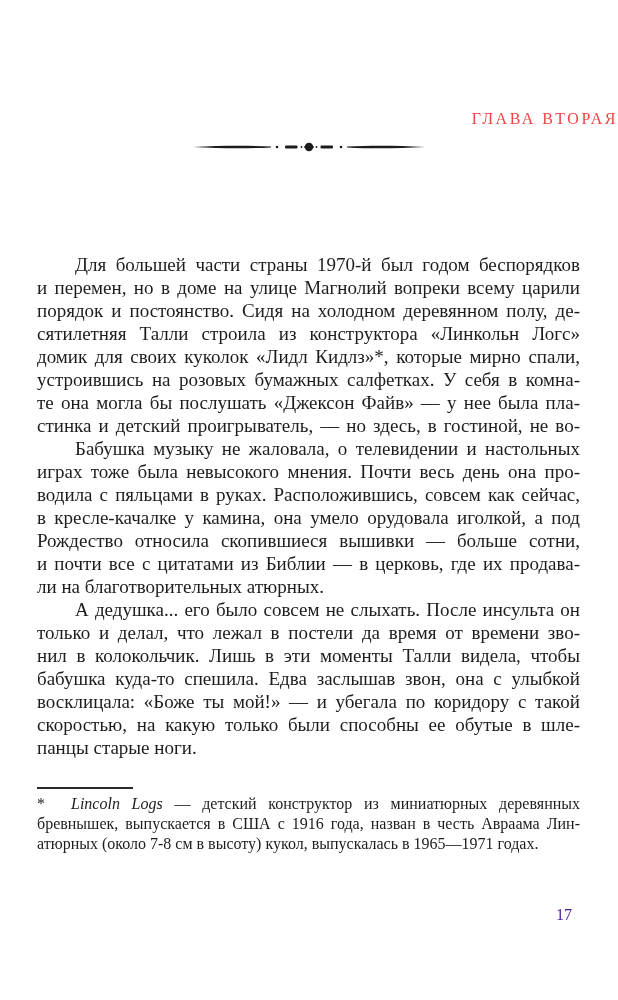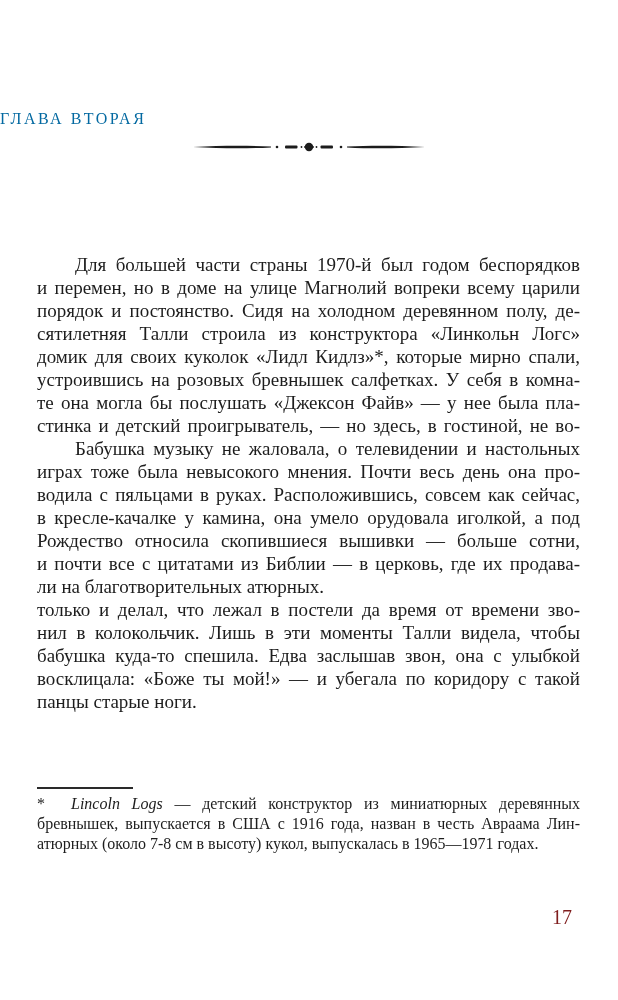--- a/index.html
+++ b/index.html
@@ -14,25 +14,25 @@
     background: #ffffff;
     color: #1f1f1f;
     font-family: "Liberation Serif", "DejaVu Serif", serif;
     overflow: hidden;
   }
   .chapter-head {
     position: absolute;
     top: 110px;
     left: 0;
     width: 100%;
-    text-align: left;
+    text-align: right;
     font-size: 16px;
     letter-spacing: 2.5px;
     font-weight: 400;
-    color: #0369a1;
+    color: #ef4444;
   }
   .ornament-wrap {
     position: absolute;
     top: 139px;
     left: 0;
     width: 100%;
     text-align: center;
   }
   .ornament-wrap svg {
     display: inline-block;
@@ -84,22 +84,22 @@
     display: inline-block;
     width: 34px;
   }
   .it {
     font-style: italic;
   }
   .page-number {
     position: absolute;
     top: 906px;
     right: 46px;
-    font-size: 20px;
-    color: #7f1d1d;
+    font-size: 16px;
+    color: #4c1d95;
   }
 </style>
 </head>
 <body>
 
 <div class="page">
 
   <div class="chapter-head">ГЛАВА ВТОРАЯ</div>
 
   <div class="ornament-wrap">
@@ -118,38 +118,40 @@
     </svg>
   </div>
 
   <div class="body-text">
       <div class="para">
         <div class="line first just">Для большей части страны 1970-й был годом беспорядков</div>
         <div class="line just">и перемен, но в доме на улице Магнолий вопреки всему царили</div>
         <div class="line just">порядок и постоянство. Сидя на холодном деревянном полу, де-</div>
         <div class="line just">сятилетняя Талли строила из конструктора «Линкольн Логс»</div>
         <div class="line just">домик для своих куколок «Лидл Кидлз»*, которые мирно спали,</div>
-        <div class="line just">устроившись на розовых бревнышек салфетках. У себя в комна-</div>
+        <div class="line just">устроившись на розовых бумажных салфетках. У себя в комна-</div>
         <div class="line just">те она могла бы послушать «Джексон Файв» — у нее была пла-</div>
         <div class="line just">стинка и детский проигрыватель, — но здесь, в гостиной, не во-</div>
       </div>
       <div class="para">
         <div class="line first just">Бабушка музыку не жаловала, о телевидении и настольных</div>
         <div class="line just">играх тоже была невысокого мнения. Почти весь день она про-</div>
         <div class="line just">водила с пяльцами в руках. Расположившись, совсем как сейчас,</div>
         <div class="line just">в кресле-качалке у камина, она умело орудовала иголкой, а под</div>
         <div class="line just">Рождество относила скопившиеся вышивки — больше сотни,</div>
         <div class="line just">и почти все с цитатами из Библии — в церковь, где их продава-</div>
         <div class="line">ли на благотворительных атюрных.</div>
       </div>
       <div class="para">
+        <div class="line first just">А дедушка... его было совсем не слыхать. После инсульта он</div>
         <div class="line just">только и делал, что лежал в постели да время от времени зво-</div>
         <div class="line just">нил в колокольчик. Лишь в эти моменты Талли видела, чтобы</div>
         <div class="line just">бабушка куда-то спешила. Едва заслышав звон, она с улыбкой</div>
         <div class="line just">восклицала: «Боже ты мой!» — и убегала по коридору с такой</div>
+        <div class="line just">скоростью, на какую только были способны ее обутые в шле-</div>
         <div class="line">панцы старые ноги.</div>
       </div>
     </div>
 
   <div class="fn-rule"></div>
 
   <div class="footnote">
       <div class="fn-line just"><span class="fn-marker">*</span><span class="it">Lincoln Logs</span><span> — детский конструктор из миниатюрных деревянных</span></div>
       <div class="fn-line just"><span>бревнышек, выпускается в США с 1916 года, назван в честь Авраама Лин-</span></div>
       <div class="fn-line"><span>атюрных (около 7-8 см в высоту) кукол, выпускалась в 1965—1971 годах.</span></div>

